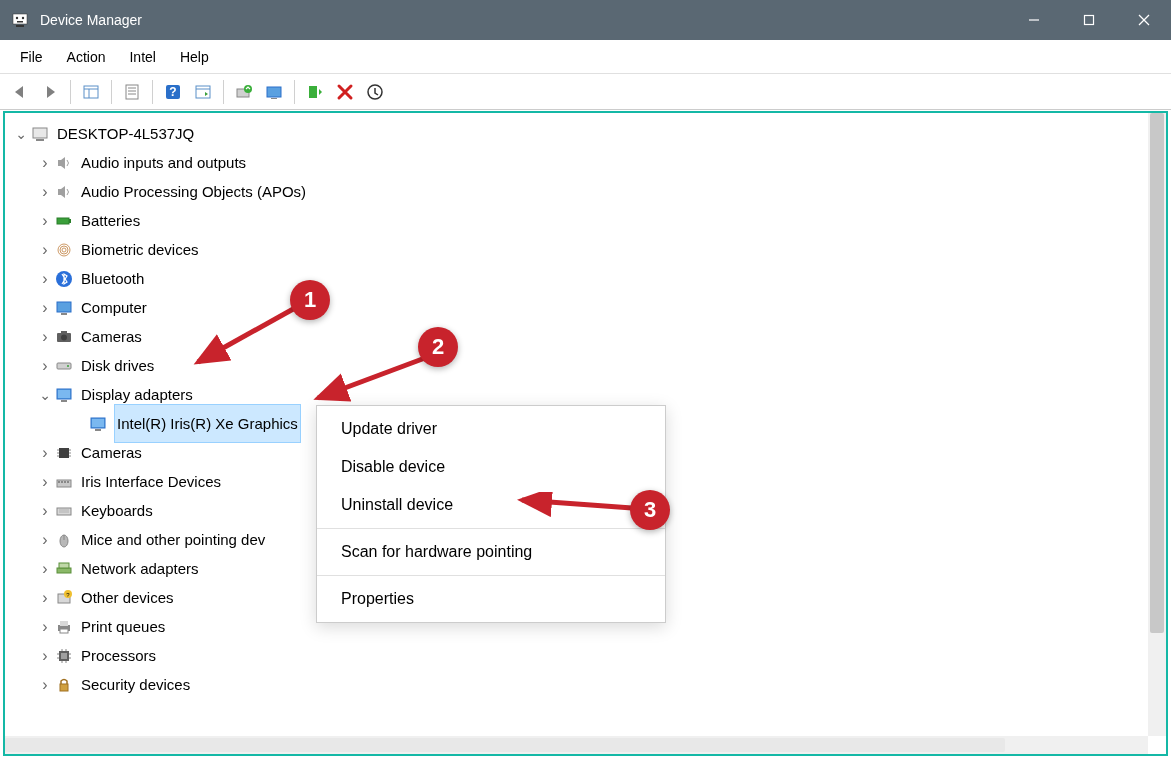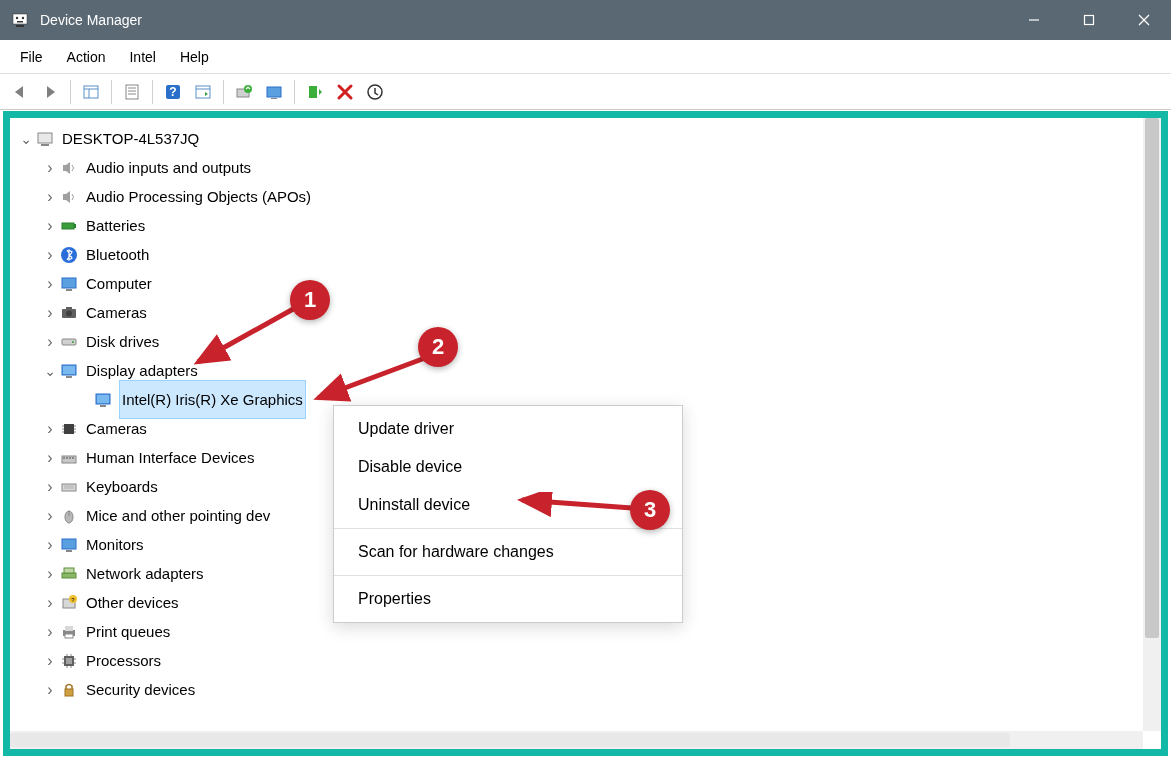--- a/index.html
+++ b/index.html
@@ -16,41 +16,41 @@
   
   .menubar { height: 34px; display: flex; align-items: center; padding-left: 8px; border-bottom: 1px solid #e0e0e0; }
   .menubar .menu-item { padding: 6px 12px; font-size: 14px; cursor: pointer; }
 
   
   .toolbar { height: 36px; display: flex; align-items: center; padding-left: 6px; border-bottom: 1px solid #ccc; gap: 2px; }
   .toolbar .tb-btn { width: 28px; height: 28px; display: flex; align-items: center; justify-content: center; cursor: pointer; border: 1px solid transparent; }
   .toolbar .sep { width: 1px; height: 24px; background: #d0d0d0; margin: 0 4px; }
 
   
-  .content { position: absolute; top: 111px; left: 3px; right: 3px; bottom: 6px; border: 7px solid #14b8a6; background: #fff; }
+  .content { position: absolute; top: 111px; left: 3px; right: 3px; bottom: 6px; border: 2px solid #14b8a6; background: #fff; }
   .scroll-track { position: absolute; right: 0; top: 0; bottom: 18px; width: 18px; background: #f0f0f0; }
   .scroll-thumb { position: absolute; left: 2px; right: 2px; top: 0; height: 520px; background: #c8c8c8; border-radius: 2px; }
   .hscroll-track { position: absolute; left: 0; right: 18px; bottom: 0; height: 18px; background: #f0f0f0; }
   .hscroll-thumb { position: absolute; top: 2px; bottom: 2px; left: 0; width: 1000px; background: #e8e8e8; border-radius: 2px; }
 
   .tree { padding: 6px 4px; font-size: 15px; }
   .node { display: flex; align-items: center; height: 29px; }
   .node .arrow { width: 16px; text-align: center; color: #6a6a6a; font-size: 12px; user-select: none; }
   .node .arrow.expanded::before { content: "⌄"; font-size: 14px; }
   .node .arrow.collapsed::before { content: "›"; font-size: 16px; }
   .node .arrow.none::before { content: ""; }
   .node .icon { width: 22px; height: 20px; margin-right: 6px; display: flex; align-items: center; justify-content: center; }
   .node .label { white-space: nowrap; }
   .node.selected .label { background: #cce8ff; outline: 1px solid #99d1ff; padding: 10px 2px; }
   .indent-0 { padding-left: 4px; }
   .indent-1 { padding-left: 28px; }
   .indent-2 { padding-left: 62px; }
 
   
-  .context-menu { position: absolute; left: 333px; top: 405px; width: 350px; background: #fff; border: 1px solid #ccc; box-shadow: 0 4px 16px rgba(0,0,0,0.15); padding: 4px 0; }
+  .context-menu { position: absolute; left: 316px; top: 405px; width: 350px; background: #fff; border: 1px solid #ccc; box-shadow: 0 4px 16px rgba(0,0,0,0.15); padding: 4px 0; }
   .context-menu .cm-item { padding: 10px 24px; font-size: 16px; cursor: pointer; }
   .context-menu .cm-sep { height: 1px; background: #e0e0e0; margin: 4px 0; }
   .context-menu .cm-item.bold { font-weight: 400; }
 
   
   .callout { position: absolute; width: 40px; height: 40px; border-radius: 50%; background: #c8232c; color: #fff; font-size: 22px; font-weight: 700; display: flex; align-items: center; justify-content: center; box-shadow: 0 2px 6px rgba(0,0,0,0.3); z-index: 50; }
   .arrow-svg { position: absolute; z-index: 40; pointer-events: none; }
 </style>
 </head>
 <body>
@@ -207,20 +207,31 @@
             <rect x="2" y="6" width="12" height="6" fill="#3a9f3a" stroke="#2a7f2a"></rect>
             <rect x="14" y="7" width="2" height="4" fill="#2a7f2a"></rect>
           </svg>
         </span>
         <span class="label">Batteries</span>
       </div>
     <div class="node indent-1">
         <span class="arrow collapsed"></span>
         <span class="icon">
           <svg width="18" height="18" viewBox="0 0 18 18">
+            <circle cx="9" cy="9" r="6" fill="none" stroke="#c08040" stroke-width="0.8"></circle>
+            <circle cx="9" cy="9" r="4" fill="none" stroke="#c08040" stroke-width="0.8"></circle>
+            <circle cx="9" cy="9" r="2" fill="none" stroke="#c08040" stroke-width="0.8"></circle>
+          </svg>
+        </span>
+        <span class="label">Biometric devices</span>
+      </div>
+    <div class="node indent-1">
+        <span class="arrow collapsed"></span>
+        <span class="icon">
+          <svg width="18" height="18" viewBox="0 0 18 18">
             <circle cx="9" cy="9" r="8" fill="#2a6fd9"></circle>
             <path d="M7 4 L12 12 L9 14 L9 4 L12 6 L7 14" fill="none" stroke="#fff" stroke-width="1.2"></path>
           </svg>
         </span>
         <span class="label">Bluetooth</span>
       </div>
     <div class="node indent-1">
         <span class="arrow collapsed"></span>
         <span class="icon">
           <svg width="18" height="18" viewBox="0 0 18 18">
@@ -292,21 +303,21 @@
         <span class="arrow collapsed"></span>
         <span class="icon">
           <svg width="18" height="18" viewBox="0 0 18 18">
             <rect x="2" y="7" width="14" height="7" fill="#c8c8c8" stroke="#888"></rect>
             <rect x="3" y="8" width="2" height="2" fill="#888"></rect>
             <rect x="6" y="8" width="2" height="2" fill="#888"></rect>
             <rect x="9" y="8" width="2" height="2" fill="#888"></rect>
             <rect x="12" y="8" width="2" height="2" fill="#888"></rect>
           </svg>
         </span>
-        <span class="label">Human Interface Devices</span>
+        <span class="label">Iris Interface Devices</span>
       </div>
     <div class="node indent-1">
         <span class="arrow collapsed"></span>
         <span class="icon">
           <svg width="18" height="18" viewBox="0 0 18 18">
             <rect x="2" y="6" width="14" height="7" fill="#d8d8d8" stroke="#888"></rect>
             <line x1="4" y1="8" x2="14" y2="8" stroke="#888" stroke-width="0.5"></line>
             <line x1="4" y1="10" x2="14" y2="10" stroke="#888" stroke-width="0.5"></line>
           </svg>
         </span>
@@ -314,30 +325,20 @@
       </div>
     <div class="node indent-1">
         <span class="arrow collapsed"></span>
         <span class="icon">
           <svg width="18" height="18" viewBox="0 0 18 18">
             <ellipse cx="9" cy="10" rx="4" ry="6" fill="#b8b8b8" stroke="#888"></ellipse>
             <line x1="9" y1="4" x2="9" y2="9" stroke="#888"></line>
           </svg>
         </span>
         <span class="label">Mice and other pointing dev</span>
-      </div>
-    <div class="node indent-1">
-        <span class="arrow collapsed"></span>
-        <span class="icon">
-          <svg width="18" height="18" viewBox="0 0 18 18">
-            <rect x="2" y="3" width="14" height="10" fill="#5aa0e0" stroke="#2a6fc9"></rect>
-            <rect x="6" y="14" width="6" height="2" fill="#888"></rect>
-          </svg>
-        </span>
-        <span class="label">Monitors</span>
       </div>
     <div class="node indent-1">
         <span class="arrow collapsed"></span>
         <span class="icon">
           <svg width="18" height="18" viewBox="0 0 18 18">
             <rect x="2" y="8" width="14" height="5" fill="#8ab868" stroke="#5a8f3a"></rect>
             <rect x="4" y="3" width="10" height="5" fill="#c0d8a8" stroke="#5a8f3a"></rect>
           </svg>
         </span>
         <span class="label">Network adapters</span>
@@ -400,21 +401,21 @@
   <div class="hscroll-track">
     <div class="hscroll-thumb"></div>
   </div>
 </div>
 
 <div class="context-menu">
   <div class="cm-item">Update driver</div>
   <div class="cm-item">Disable device</div>
   <div class="cm-item">Uninstall device</div>
   <div class="cm-sep"></div>
-  <div class="cm-item">Scan for hardware changes</div>
+  <div class="cm-item">Scan for hardware pointing</div>
   <div class="cm-sep"></div>
   <div class="cm-item bold">Properties</div>
 </div>
 
 <div class="callout" style="left:290px; top:280px;">1</div>
 <div class="callout" style="left:418px; top:327px;">2</div>
 <div class="callout" style="left:630px; top:490px;">3</div>
 
 <svg class="arrow-svg" style="left:180px; top:300px;" width="130" height="80">
   <defs>

